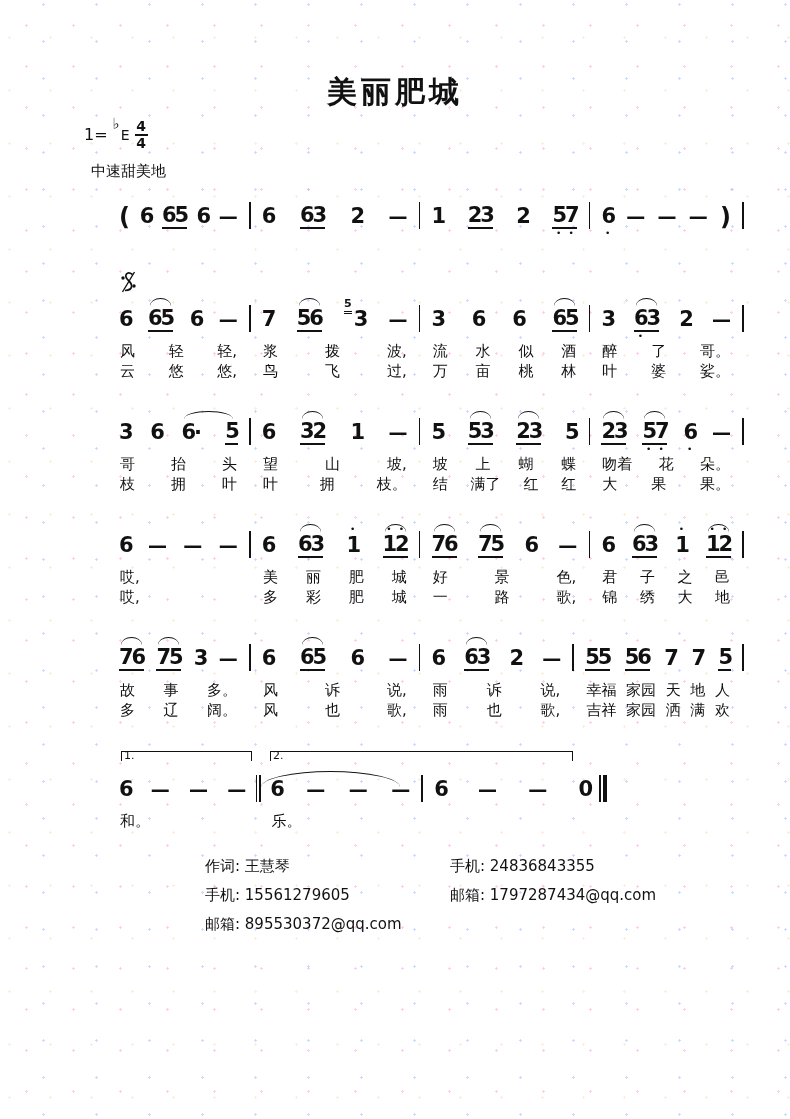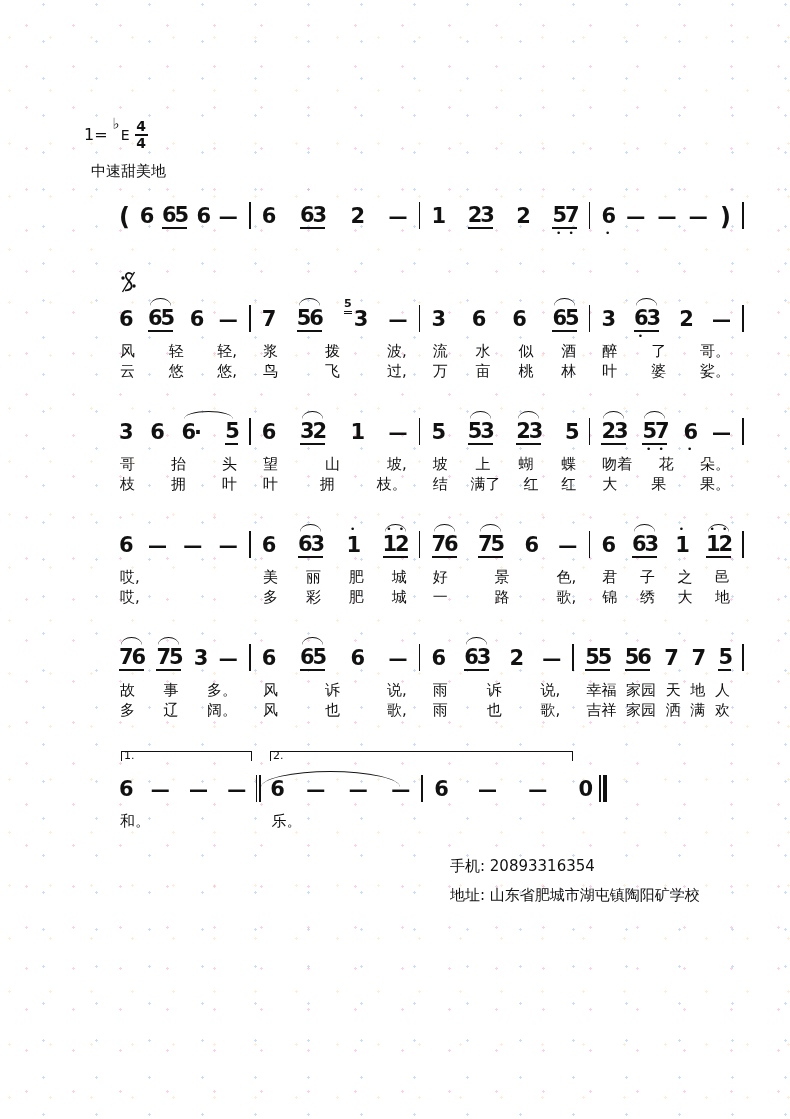--- a/index.html
+++ b/index.html
@@ -67,20 +67,21 @@
   .fcol{position:absolute;top:0;line-height:29px;}
   .fcol.l{left:205px;}
   .fcol.r{left:450px;}
   .pagenum{position:absolute;top:1030px;left:0;right:0;text-align:center;font-size:14px;}
 </style>
 </head>
 <body>
 
 <div class="page">
 
+  <div class="title">美丽肥城</div>
 
 
   <div class="keyblock">
     <span>1=</span>
       <span class="flat">♭</span>
       <span class="keyletter">E</span>
     <span class="frac">
       <span>4</span>
       <span class="fbar"></span>
       <span>4</span>
@@ -1594,20 +1595,23 @@
           </div>
           <i class="spb"></i>
           <div class="lm" style="flex-grow: 37;"></div>
           <i class="spb"></i>
         </div>
       </div>
     </div>
 
   <div class="contact">
     <div class="fcol l">
+        <div>作词: 王慧琴</div>
+        <div>手机: 15561279605</div>
+        <div>邮箱: 895530372@qq.com</div>
       </div>
     <div class="fcol r">
-        <div>手机: 20893316354</div>
-        <div>地址: 山东省肥城市湖屯镇陶阳矿学校</div>
+        <div>手机: 24836843355</div>
+        <div>邮箱: 1797287434@qq.com</div>
       </div>
   </div>
 
 </div>
 
 </body></html>

